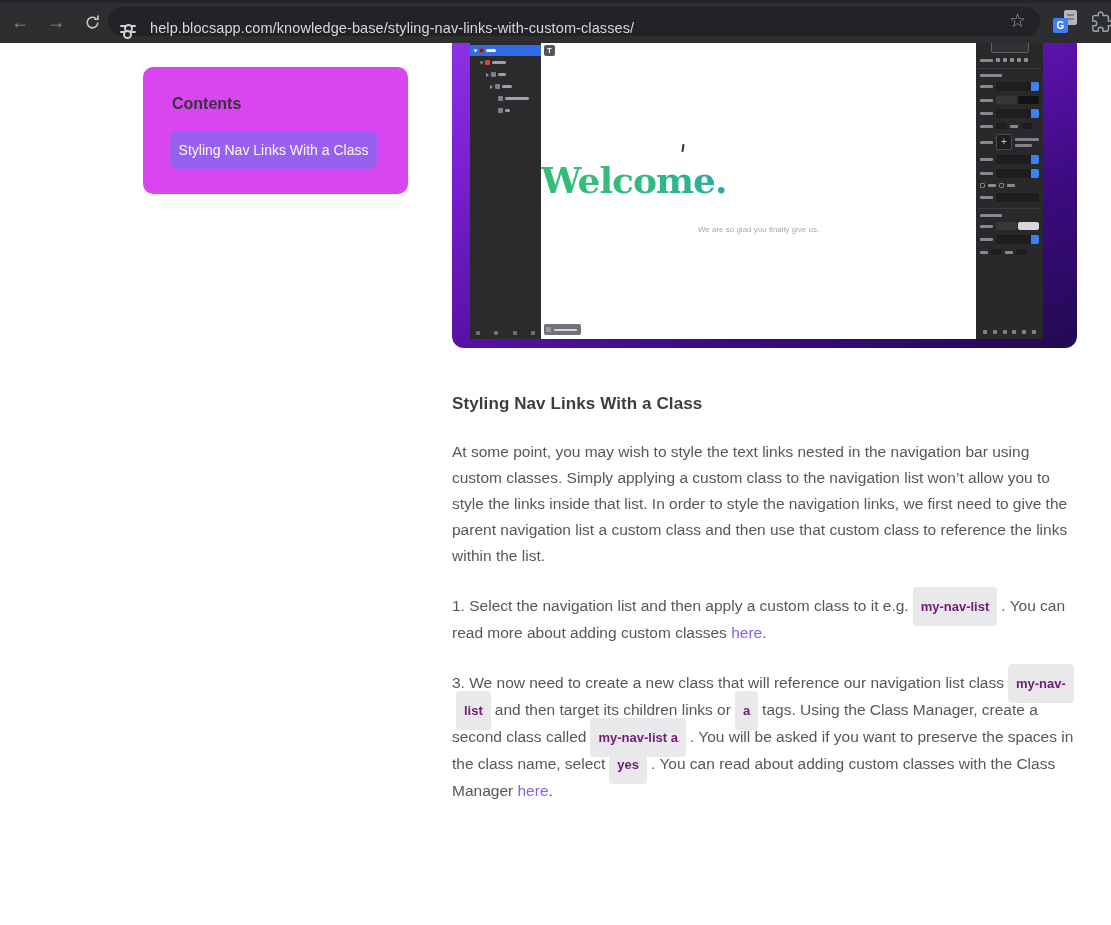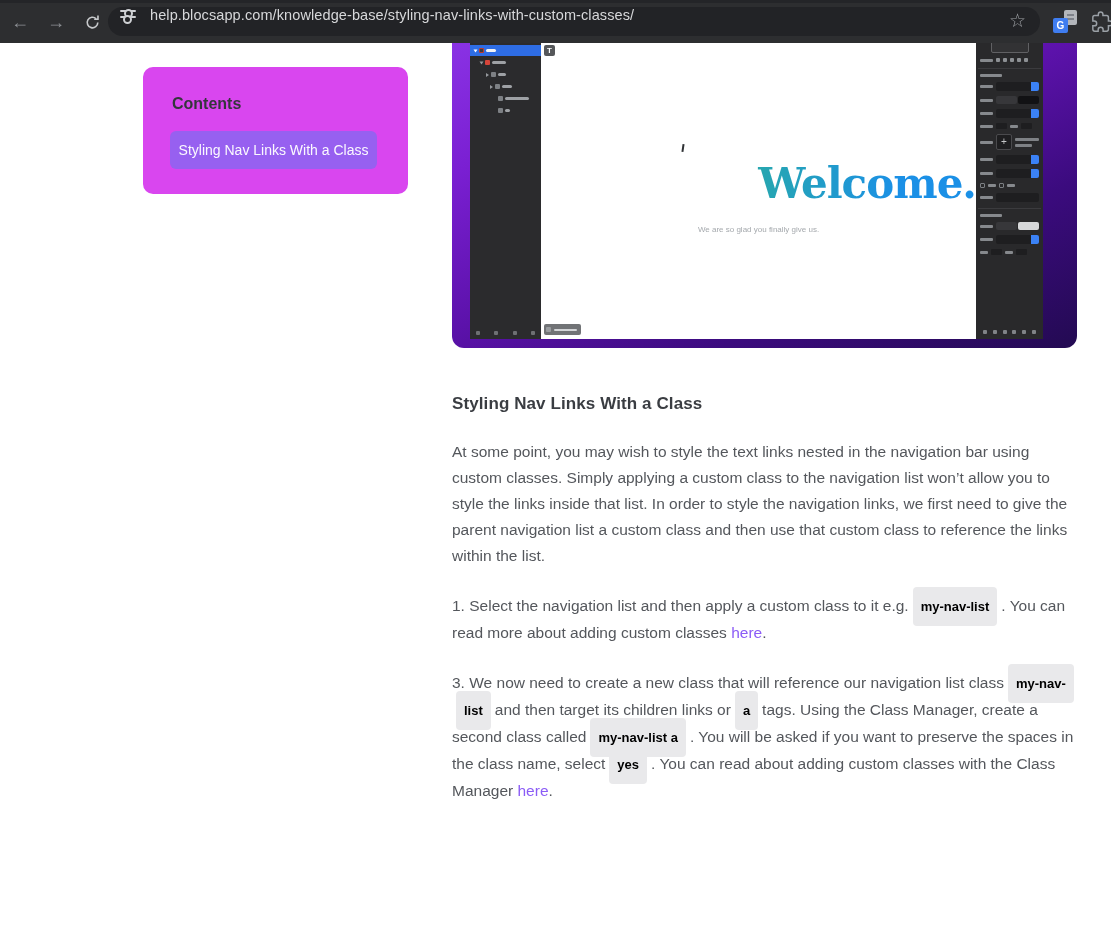--- a/index.html
+++ b/index.html
@@ -17,21 +17,21 @@
 
   
   .chrome{position:absolute;left:0;top:0;width:1111px;height:43px;background:var(--chrome-bg);overflow:hidden;z-index:10;}
   .chrome-topline{position:absolute;top:0;left:0;right:0;height:3px;background:#242528;}
   .navbtn{position:absolute;top:8px;width:28px;height:28px;display:flex;align-items:center;justify-content:center;
     font-size:18px;color:#8d9094;border-radius:50%;}
   .navbtn.back{left:6px;}
   .navbtn.fwd{left:42px;}
   .navbtn.reload{left:78px;color:#c7c9cb;}
   .pill{position:absolute;left:108px;top:7px;width:932px;height:29px;border-radius:15px;background:var(--pill-bg);
-    display:flex;align-items:flex-start;}
+    display:flex;align-items:flex-end;}
   .tune{position:relative;width:16px;height:14px;margin-left:12px;flex:none;}
   .tune i{position:absolute;left:0;right:0;height:2px;background:#cfd1d4;border-radius:1px;}
   .tune i.t{top:3px;} .tune i.b{top:9px;}
   .tune i.t::after{content:"";position:absolute;right:3px;top:-1.5px;width:5px;height:5px;border-radius:50%;background:var(--pill-bg);border:2px solid #cfd1d4;}
   .tune i.b::after{content:"";position:absolute;left:3px;top:-1.5px;width:5px;height:5px;border-radius:50%;background:var(--pill-bg);border:2px solid #cfd1d4;}
   .url{margin-left:14px;font-size:14.5px;color:#d7d8da;letter-spacing:.1px;white-space:nowrap;}
   .star{position:absolute;right:14px;top:2px;font-size:19px;color:#9fa2a6;}
   .translate{position:absolute;left:1053px;top:10px;width:24px;height:23px;}
   .translate .backsq{position:absolute;right:0;top:0;width:13px;height:15px;background:#b3b6bb;border-radius:2px;}
   .translate .backsq::after{content:"";position:absolute;left:3px;top:4px;width:7px;height:2px;background:#7e828a;box-shadow:0 4px 0 #7e828a;}
@@ -64,22 +64,22 @@
   .tbar{height:3px;border-radius:1.5px;background:#9ea1a5;}
   .tbar.white{background:#f2f3f4;}
   .w5{width:5px;}.w8{width:8px;}.w10{width:10px;}.w14{width:14px;}.w24{width:24px;}
   .tfoot{position:absolute;bottom:4px;left:6px;right:6px;display:flex;justify-content:space-between;}
   .tfoot span{width:4px;height:4px;background:#6e7073;border-radius:1px;}
 
   .cv{position:absolute;left:89px;top:0;width:435px;height:296px;background:#ffffff;}
   .tbtn{position:absolute;left:3px;top:2px;width:11px;height:11px;background:#55575a;border-radius:2px;
     color:#fff;font-size:8px;font-weight:bold;display:flex;align-items:center;justify-content:center;}
   .caret{position:absolute;left:141px;top:101px;width:2px;height:8px;background:#2f3235;transform:rotate(8deg);}
-  .welcome{position:absolute;left:0;right:0;top:116px;text-align:right;
-    font-family:"DejaVu Serif",serif;font-weight:bold;font-size:42px;letter-spacing:-1px;
+  .welcome{position:absolute;left:0;right:0;top:116px;text-align:left;
+    font-family:"DejaVu Serif",serif;font-weight:bold;font-size:36px;letter-spacing:-1px;
     background:linear-gradient(90deg,#33bd79 18%,#1b90e6 82%);
     -webkit-background-clip:text;background-clip:text;color:transparent;}
   .wsub{position:absolute;left:0;right:0;top:182px;text-align:center;font-size:8px;color:#a5a9ad;}
   .cbadge{position:absolute;left:3px;bottom:4px;width:37px;height:11px;background:#717376;border-radius:2px;}
   .cbadge::before{content:"";position:absolute;left:2px;top:3px;width:5px;height:5px;background:#9a9da0;border-radius:1px;}
   .cbadge::after{content:"";position:absolute;left:10px;top:4.5px;width:23px;height:2px;background:#d4d6d8;border-radius:1px;}
 
   .ins{position:absolute;left:524px;top:0;width:67px;height:296px;background:#29292b;overflow:hidden;}
   .prev{width:38px;height:14px;border:1px solid #616164;border-radius:2px;margin:-4px auto 0;background:#323234;}
   .irow{display:flex;align-items:center;margin:5px 4px 0;gap:3px;}
@@ -103,21 +103,21 @@
   .hr{height:1px;background:#3b3b3e;margin:6px 2px 0;}
   .ifoot{position:absolute;bottom:5px;left:7px;right:7px;display:flex;justify-content:space-between;}
   .ifoot span{width:4px;height:4px;background:#808387;border-radius:1px;}
 
   
   .body{margin-top:15px;font-size:15.5px;line-height:26px;color:var(--body-gray);}
   h2.section{margin-top:46px;font-size:17px;font-weight:bold;color:var(--heading);letter-spacing:.1px;}
   .afterh{margin-top:25px;}
   .step{margin-top:24px;}
   .ilink{color:var(--accent);text-decoration:none;cursor:pointer;}
-  .icode{background:var(--code-bg);color:#000000;font-size:13px;font-weight:bold;border-radius:4px;
+  .icode{background:var(--code-bg);color:#701a75;font-size:13px;font-weight:bold;border-radius:4px;
     padding:12px 8px;margin:0 4px;-webkit-box-decoration-break:clone;box-decoration-break:clone;}
 </style>
 </head>
 <body>
 
 <div class="chrome">
   <div class="chrome-topline"></div>
   <div class="navbtn back">←</div>
   <div class="navbtn fwd">→</div>
   <div class="navbtn reload">

